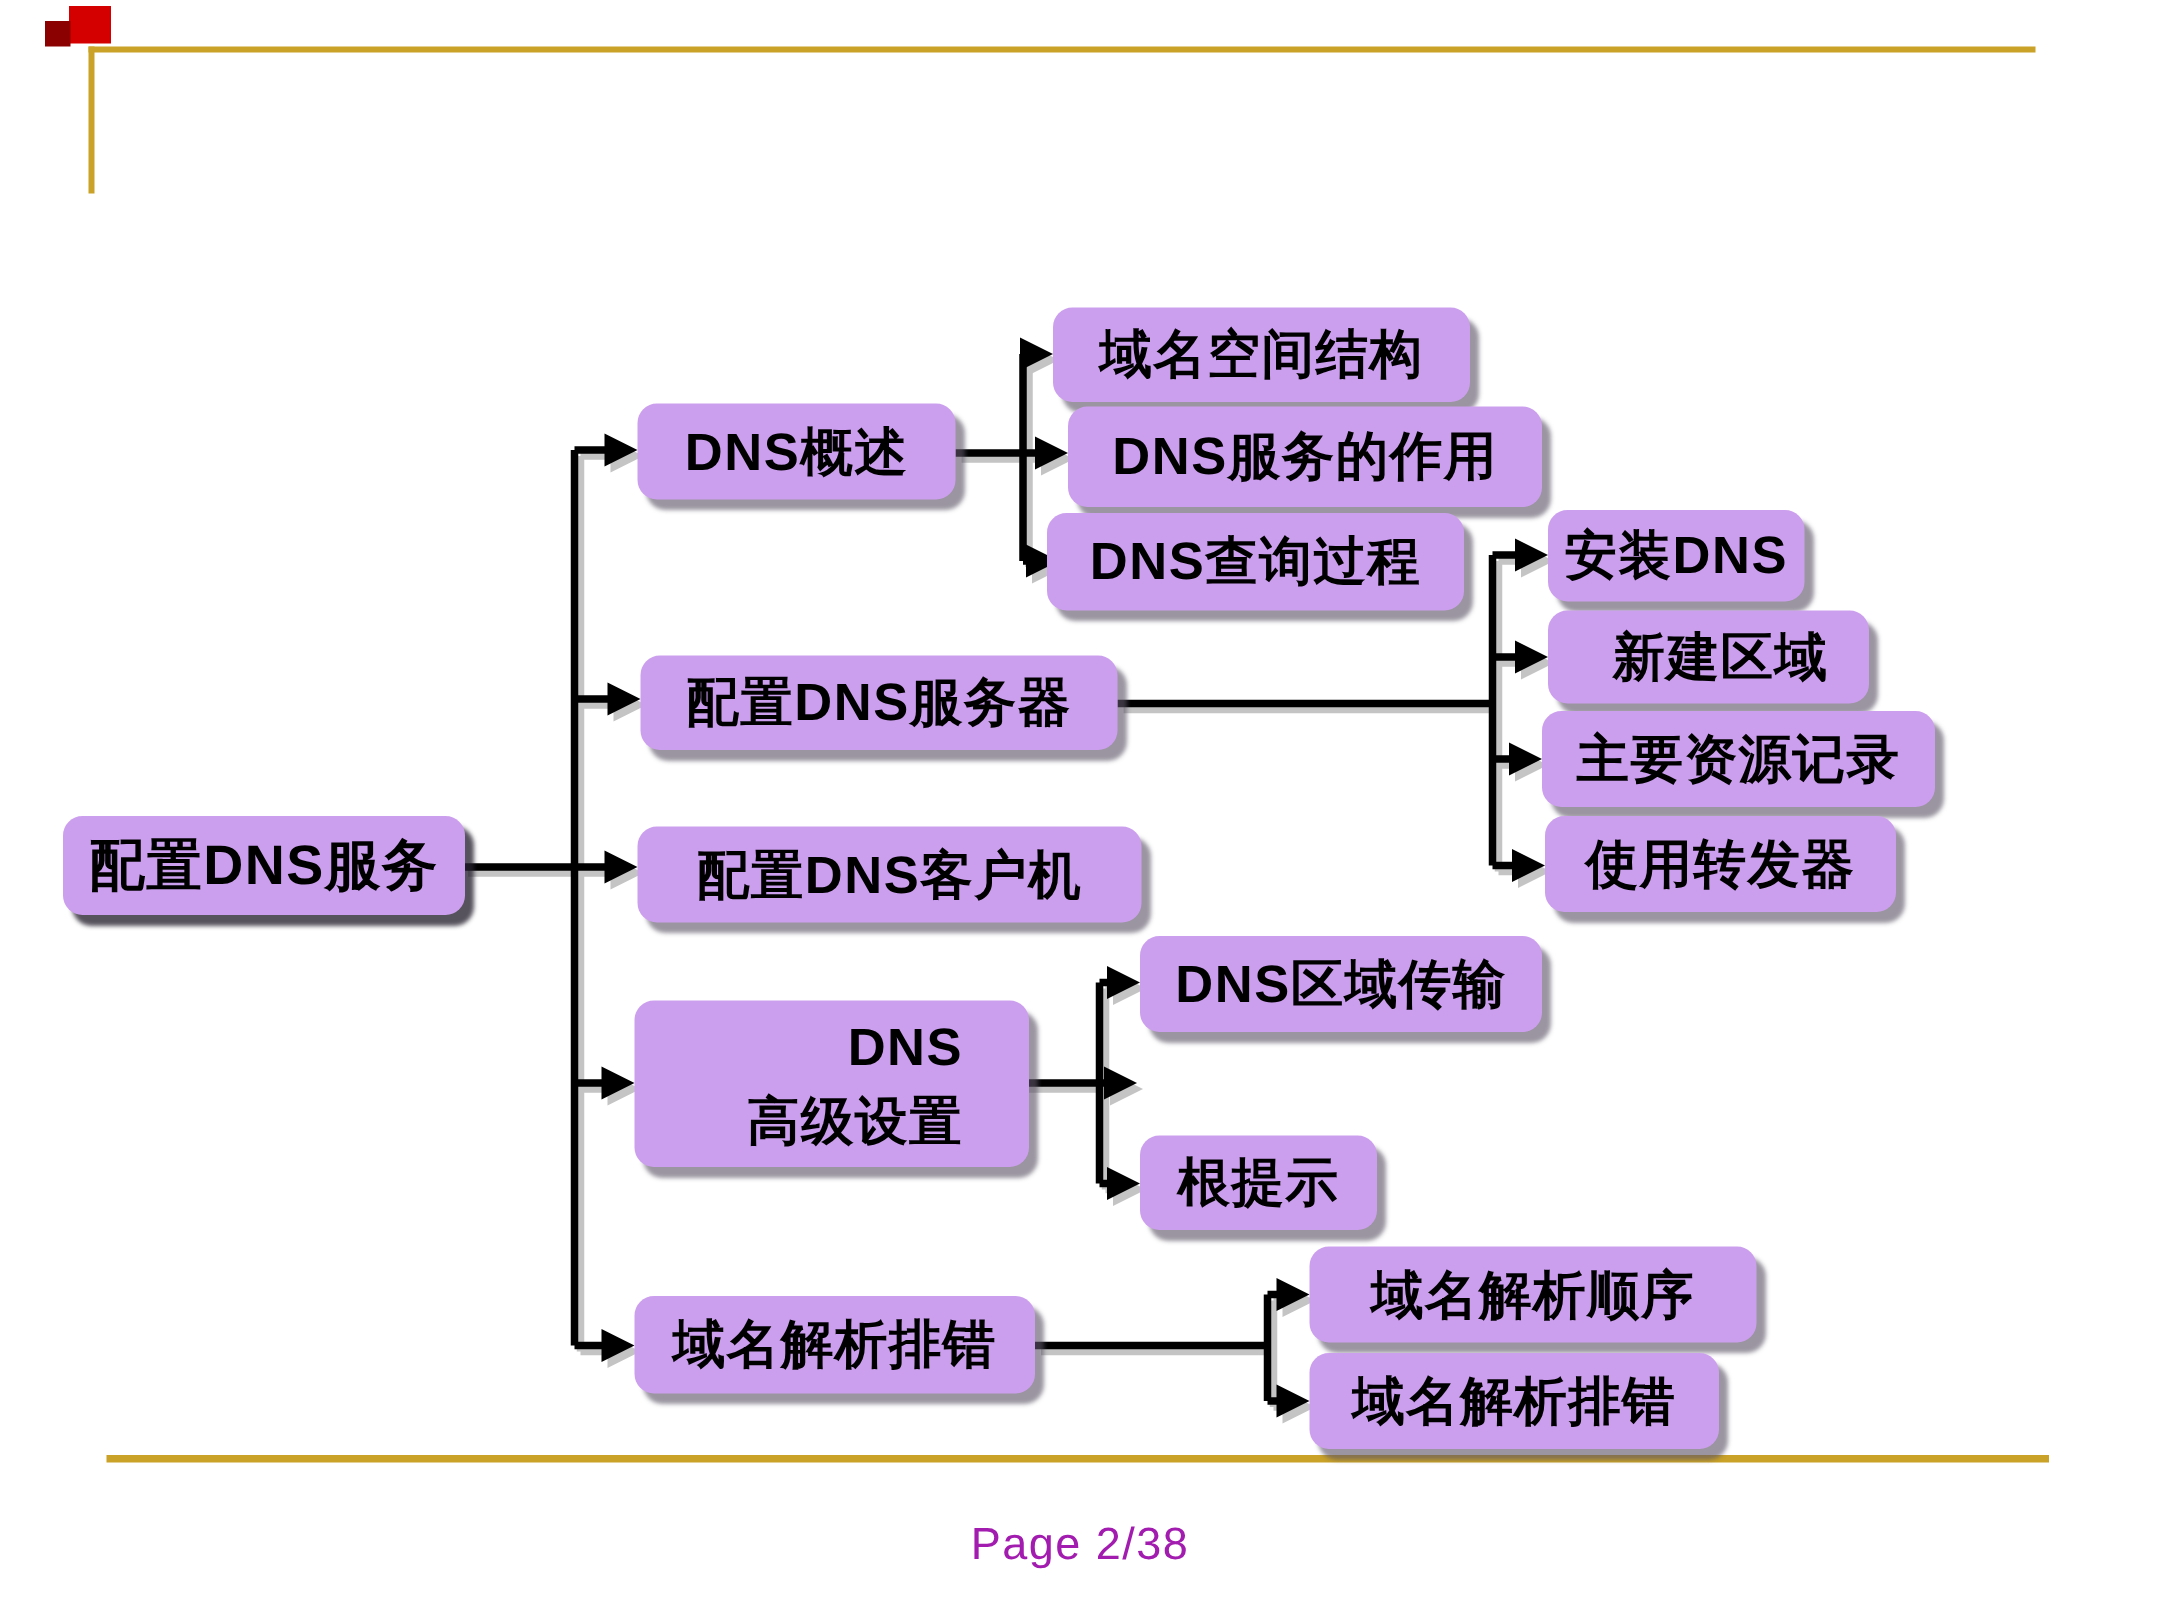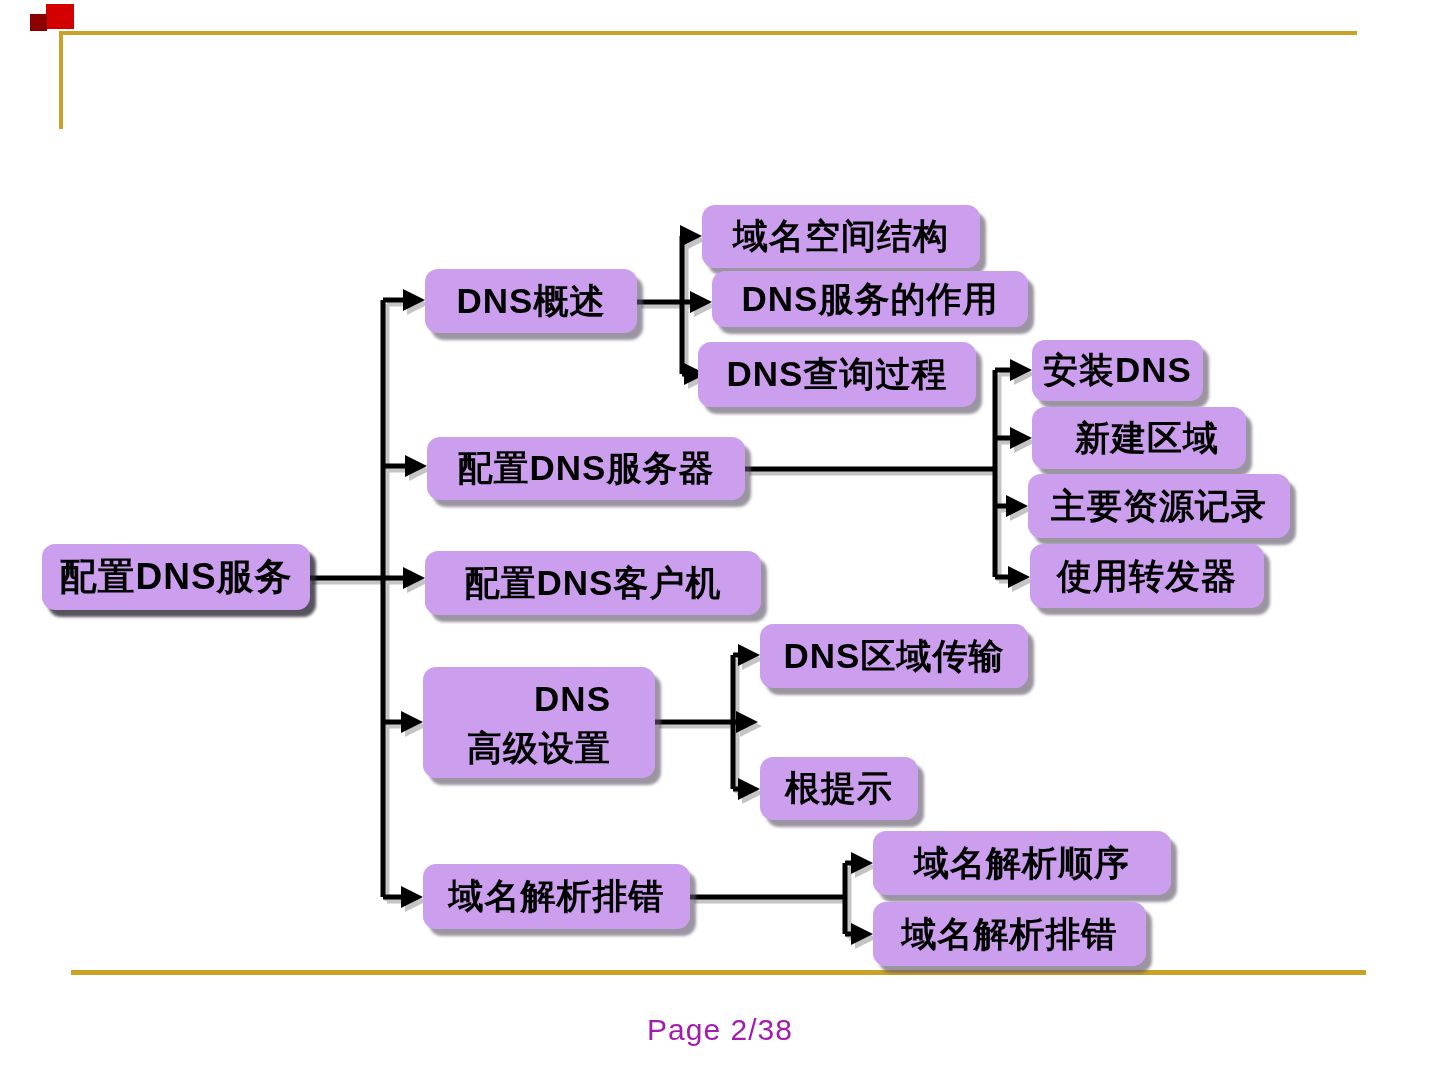--- a/index.html
+++ b/index.html
@@ -15,21 +15,21 @@
   .connector-layer .lns { stroke:#c4c4c4; stroke-width:5; fill:none; }
   .connector-layer .ars { fill:#c4c4c4; }
   .node {
     position:absolute; background: var(--node-fill,#CC9FEE);
     border-radius:13px; display:flex; align-items:center; justify-content:center;
     font-weight:bold; font-size:35px; color:#000; letter-spacing:1px;
     text-align:right; box-shadow:6px 7px 3px rgba(92,84,102,0.62);
     z-index:2;
   }
   .node.root { font-size:37px; box-shadow:6px 7px 3px rgba(40,35,48,0.78); }
-  .node.two-line { white-space:pre-line; line-height:1.4; }
+  .node.two-line { white-space:pre-line; line-height:1.4;padding-left:31px; }
   .footer {
     position:absolute; left:0; right:0; top:1013px; text-align:center;
     font-size:30px; color:#a21caf; letter-spacing:1px;
   }
 </style>
 </head>
 <body>
 
 <div class="slide">
 
@@ -96,21 +96,21 @@
   <div class="node root" style="left:42px; top:544px; width:268px; height:66px;">配置DNS服务</div>
 
   <div class="node" style="left:425px; top:269px; width:212px; height:64px;">DNS概述</div>
   <div class="node" style="left:427px; top:437px; width:318px; height:63px;">配置DNS服务器</div>
   <div class="node" style="left:425px; top:551px; width:336px; height:64px;">配置DNS客户机</div>
   <div class="node two-line" style="left:423px; top:667px; width:232px; height:111px;">DNS
 高级设置</div>
   <div class="node" style="left:423px; top:864px; width:267px; height:65px;">域名解析排错</div>
 
   <div class="node" style="left:702px; top:205px; width:278px; height:63px;">域名空间结构</div>
-  <div class="node" style="left:712px; top:271px; width:316px; height:56px;">DNS服务的作用</div>
+  <div class="node" style="left:712px; top:271px; width:316px; height:67px;">DNS服务的作用</div>
   <div class="node" style="left:698px; top:342px; width:278px; height:65px;">DNS查询过程</div>
 
   <div class="node" style="left:1032px; top:340px; width:171px; height:61px;">安装DNS</div>
   <div class="node" style="left:1032px; top:407px; width:198px; height:62px;padding-left:16px;">新建区域</div>
   <div class="node" style="left:1028px; top:474px; width:262px; height:64px;">主要资源记录</div>
   <div class="node" style="left:1030px; top:544px; width:234px; height:64px;">使用转发器</div>
 
   <div class="node" style="left:760px; top:624px; width:268px; height:64px;">DNS区域传输</div>
   <div class="node" style="left:760px; top:757px; width:158px; height:63px;">根提示</div>
 

